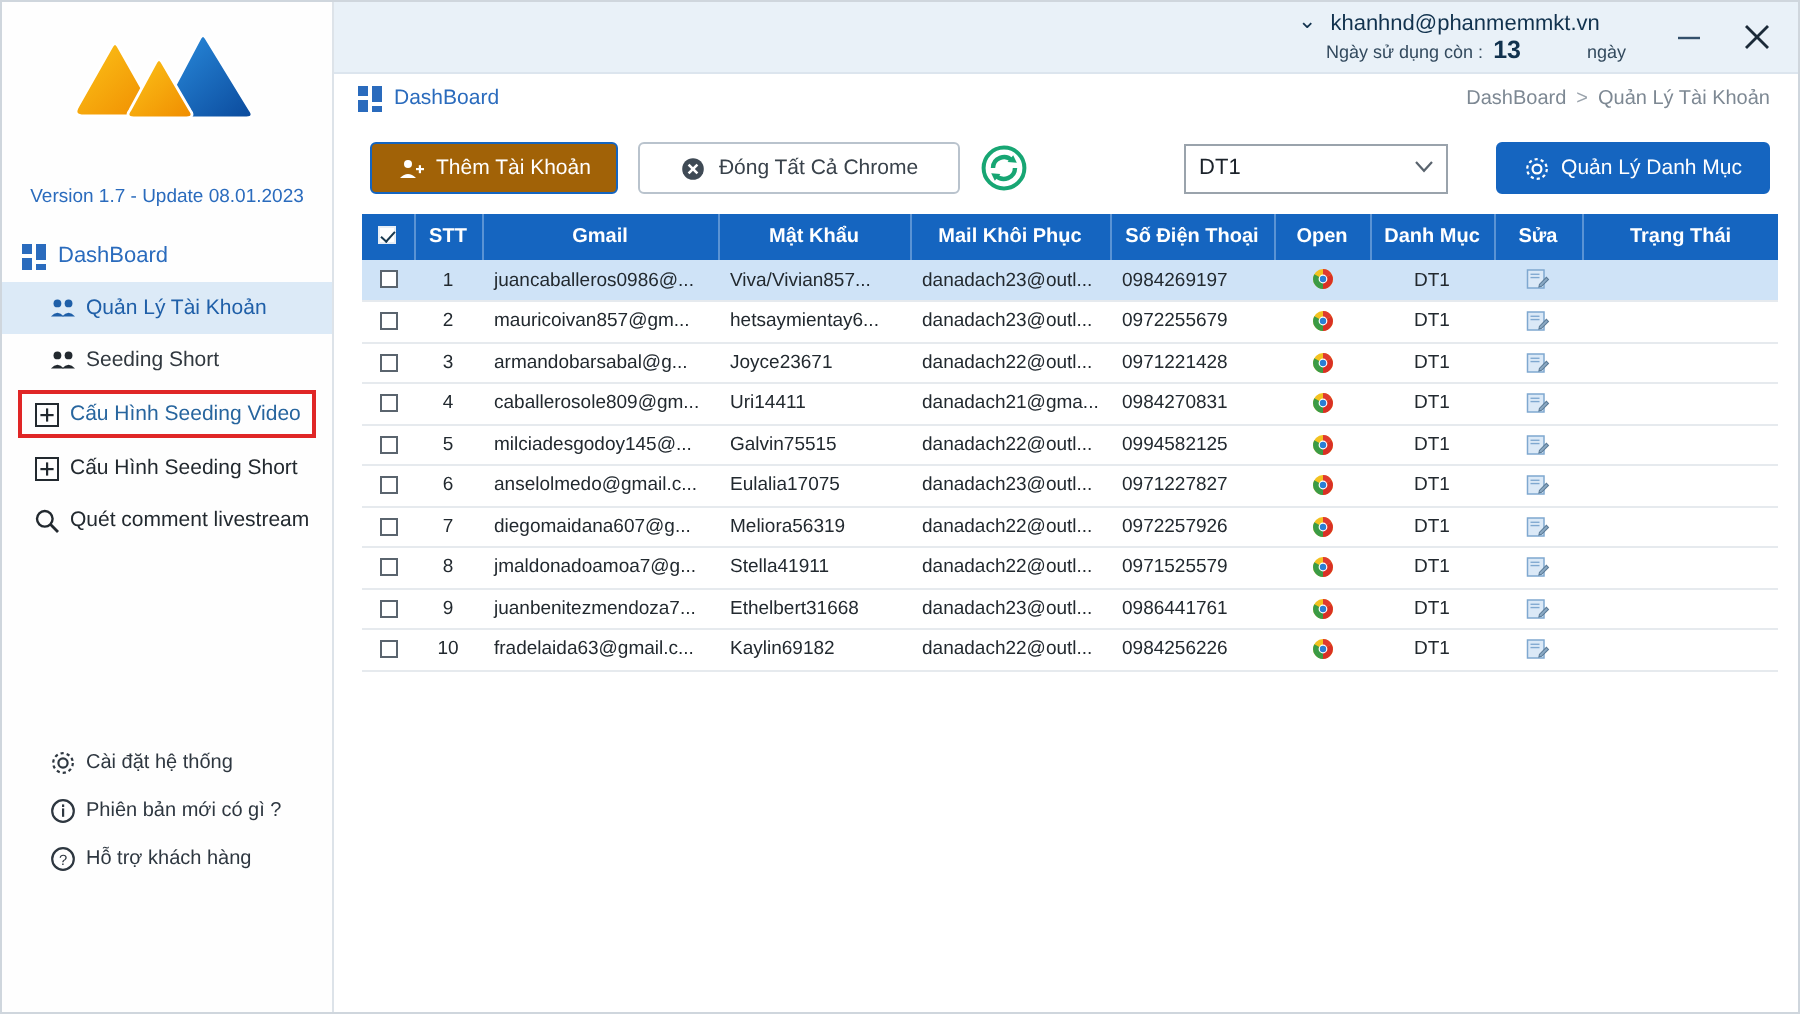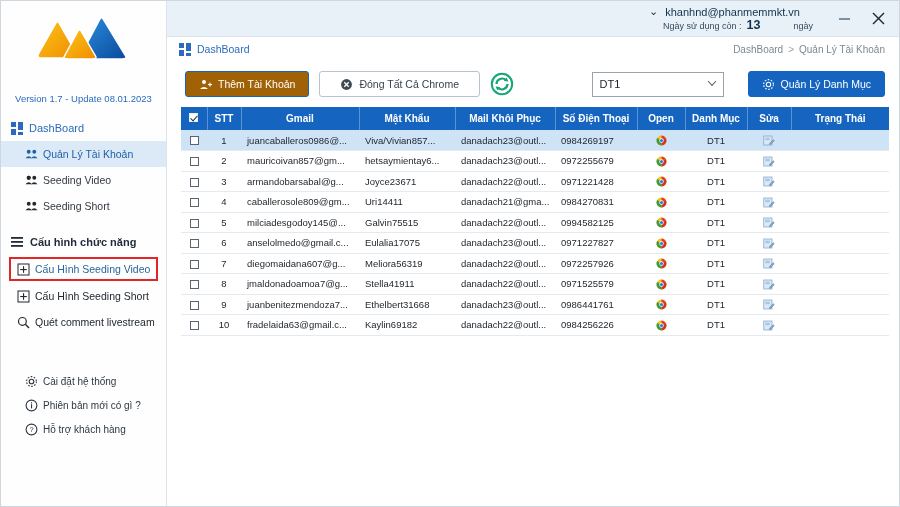--- a/index.html
+++ b/index.html
@@ -267,55 +267,33 @@
           <svg viewBox="0 0 14 13">
               <circle cx="4" cy="4" r="2.1" fill="#1f5fa8"></circle>
               <circle cx="10" cy="4" r="2.1" fill="#1f5fa8"></circle>
               <path d="M0.5 11 Q4 7 7.5 11 Z" fill="#1f5fa8"></path>
               <path d="M6.5 11 Q10 7 13.5 11 Z" fill="#1f5fa8"></path>
             </svg>
         </span>
         <span>Quản Lý Tài Khoản</span>
       </div>
 
-      <div class="menu-item sub">
-        <span class="ico">
-          <svg viewBox="0 0 14 13">
-              <circle cx="4" cy="4" r="2.1" fill="#2b3views"></circle>
-              <circle cx="4" cy="4" r="2.1" fill="#22292f"></circle>
-              <circle cx="10" cy="4" r="2.1" fill="#22292f"></circle>
-              <path d="M0.5 11 Q4 7 7.5 11 Z" fill="#22292f"></path>
-              <path d="M6.5 11 Q10 7 13.5 11 Z" fill="#22292f"></path>
-            </svg>
-        </span>
-        <span>Seeding Video</span>
-      </div>
 
       <div class="menu-item sub">
         <span class="ico">
           <svg viewBox="0 0 14 13">
               <circle cx="4" cy="4" r="2.1" fill="#22292f"></circle>
               <circle cx="10" cy="4" r="2.1" fill="#22292f"></circle>
               <path d="M0.5 11 Q4 7 7.5 11 Z" fill="#22292f"></path>
               <path d="M6.5 11 Q10 7 13.5 11 Z" fill="#22292f"></path>
             </svg>
         </span>
         <span>Seeding Short</span>
       </div>
 
-      <div class="section-head">
-        <span class="ico">
-          <svg viewBox="0 0 13 13">
-              <rect x="0" y="1" width="12" height="1.8" fill="#1f2b38"></rect>
-              <rect x="0" y="5" width="12" height="1.8" fill="#1f2b38"></rect>
-              <rect x="0" y="9" width="12" height="1.8" fill="#1f2b38"></rect>
-            </svg>
-        </span>
-        <span>Cấu hình chức năng</span>
-      </div>
 
       <div class="menu-item boxed">
         <span class="ico">
           <svg viewBox="0 0 13 13">
               <rect x="1" y="1" width="11" height="11" fill="none" stroke="#22292f" stroke-width="1"></rect>
               <rect x="3.2" y="6" width="6.6" height="1.1" fill="#22292f"></rect>
               <rect x="6" y="3.2" width="1.1" height="6.6" fill="#22292f"></rect>
             </svg>
         </span>
         <span>Cấu Hình Seeding Video</span>

